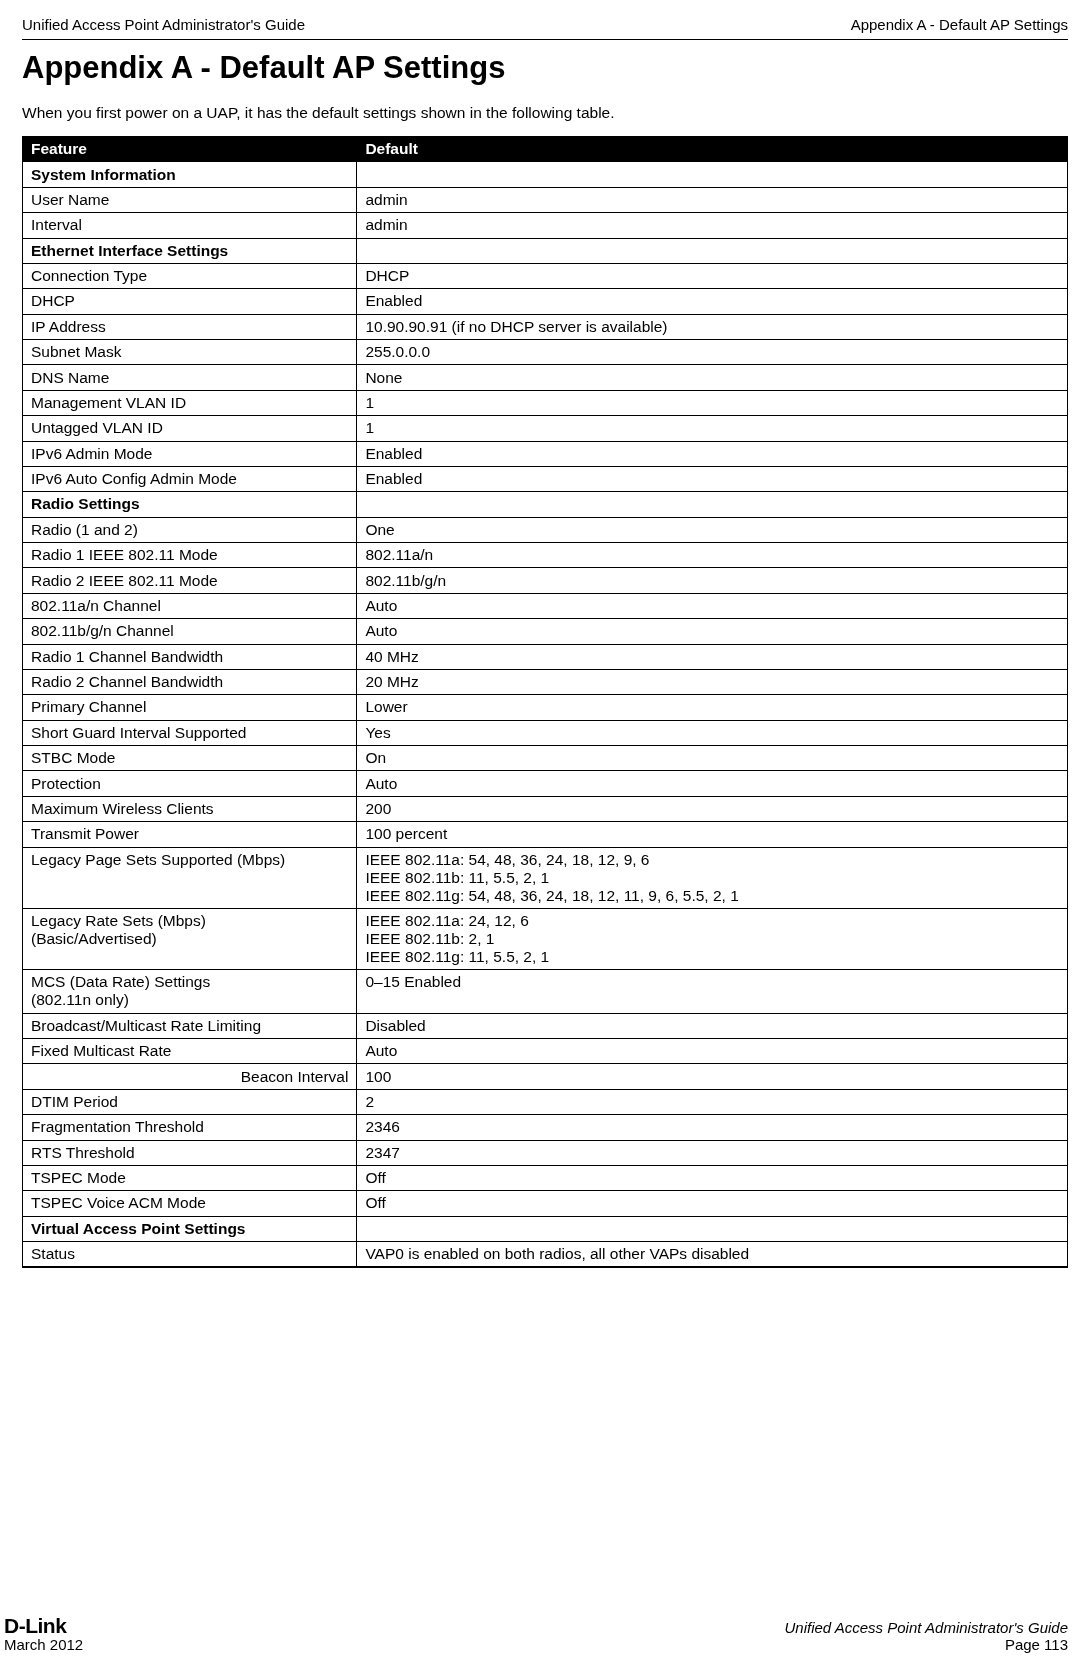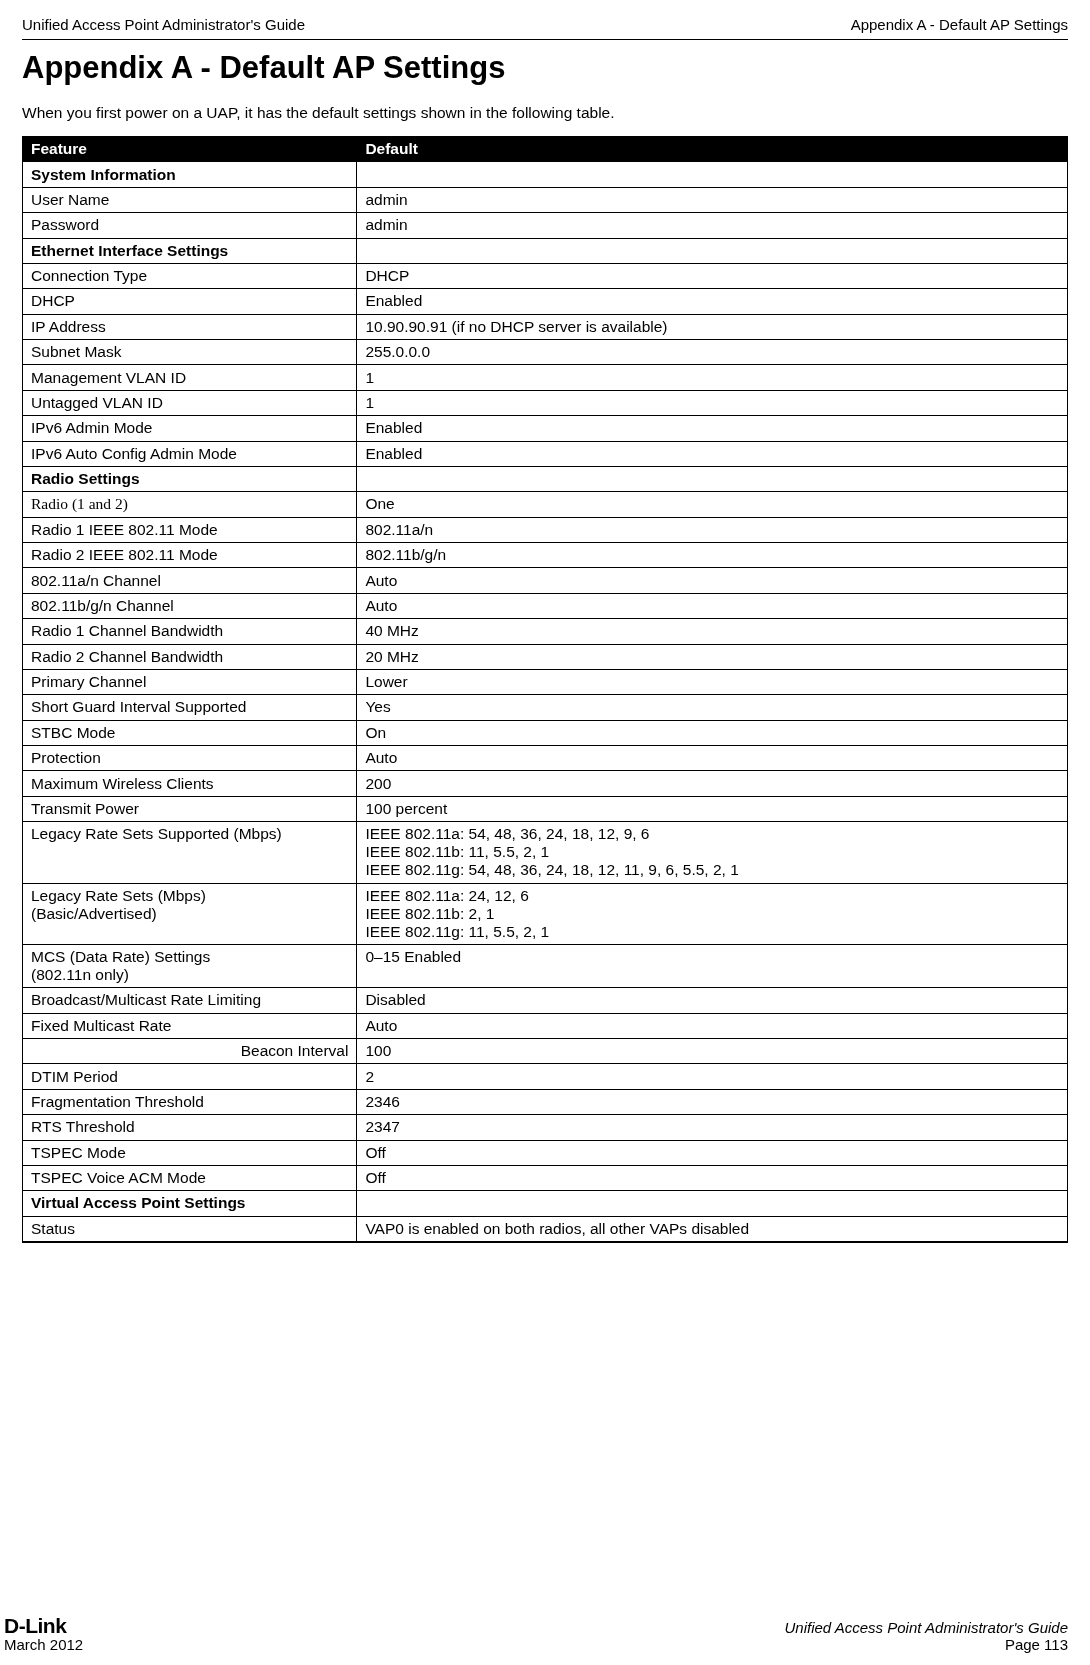--- a/index.html
+++ b/index.html
@@ -138,21 +138,21 @@
   <tbody id="table-body">
   <tr class="section-row">
         <td style="white-space: pre-line;">System Information</td>
         <td style="white-space: pre-line;"></td>
       </tr>
       <tr>
         <td style="white-space: pre-line;">User Name</td>
         <td style="white-space: pre-line;">admin</td>
       </tr>
       <tr>
-        <td style="white-space: pre-line;">Password</td>
+        <td style="white-space: pre-line;">Interval</td>
         <td style="white-space: pre-line;">admin</td>
       </tr>
       <tr class="section-row">
         <td style="white-space: pre-line;">Ethernet Interface Settings</td>
         <td style="white-space: pre-line;"></td>
       </tr>
       <tr>
         <td style="white-space: pre-line;">Connection Type</td>
         <td style="white-space: pre-line;">DHCP</td>
       </tr>
@@ -162,41 +162,45 @@
       </tr>
       <tr>
         <td style="white-space: pre-line;">IP Address</td>
         <td style="white-space: pre-line;">10.90.90.91 (if no DHCP server is available)</td>
       </tr>
       <tr>
         <td style="white-space: pre-line;">Subnet Mask</td>
         <td style="white-space: pre-line;">255.0.0.0</td>
       </tr>
       <tr>
+        <td style="white-space: pre-line;">DNS Name</td>
+        <td style="white-space: pre-line;">None</td>
+      </tr>
+      <tr>
         <td style="white-space: pre-line;">Management VLAN ID</td>
         <td style="white-space: pre-line;">1</td>
       </tr>
       <tr>
         <td style="white-space: pre-line;">Untagged VLAN ID</td>
         <td style="white-space: pre-line;">1</td>
       </tr>
       <tr>
         <td style="white-space: pre-line;">IPv6 Admin Mode</td>
         <td style="white-space: pre-line;">Enabled</td>
       </tr>
       <tr>
         <td style="white-space: pre-line;">IPv6 Auto Config Admin Mode</td>
         <td style="white-space: pre-line;">Enabled</td>
       </tr>
       <tr class="section-row">
         <td style="white-space: pre-line;">Radio Settings</td>
         <td style="white-space: pre-line;"></td>
       </tr>
       <tr>
-        <td style="white-space: pre-line; font-family: Liberation Serif, serif;">Radio (1 and 2)</td>
+        <td style="white-space: pre-line;">Radio (1 and 2)</td>
         <td style="white-space: pre-line;">One</td>
       </tr>
       <tr>
         <td style="white-space: pre-line;">Radio 1 IEEE 802.11 Mode</td>
         <td style="white-space: pre-line;">802.11a/n</td>
       </tr>
       <tr>
         <td style="white-space: pre-line;">Radio 2 IEEE 802.11 Mode</td>
         <td style="white-space: pre-line;">802.11b/g/n</td>
       </tr>
@@ -234,21 +238,21 @@
       </tr>
       <tr>
         <td style="white-space: pre-line;">Maximum Wireless Clients</td>
         <td style="white-space: pre-line;">200</td>
       </tr>
       <tr>
         <td style="white-space: pre-line; margin-top: 36px;">Transmit Power</td>
         <td style="white-space: pre-line;">100 percent</td>
       </tr>
       <tr>
-        <td style="white-space: pre-line;">Legacy Rate Sets Supported (Mbps)</td>
+        <td style="white-space: pre-line;">Legacy Page Sets Supported (Mbps)</td>
         <td style="white-space: pre-line;">IEEE 802.11a: 54, 48, 36, 24, 18, 12, 9, 6
 IEEE 802.11b: 11, 5.5, 2, 1
 IEEE 802.11g: 54, 48, 36, 24, 18, 12, 11, 9, 6, 5.5, 2, 1</td>
       </tr>
       <tr>
         <td style="white-space: pre-line;">Legacy Rate Sets (Mbps)
 (Basic/Advertised)</td>
         <td style="white-space: pre-line;">IEEE 802.11a: 24, 12, 6
 IEEE 802.11b: 2, 1
 IEEE 802.11g: 11, 5.5, 2, 1</td>

